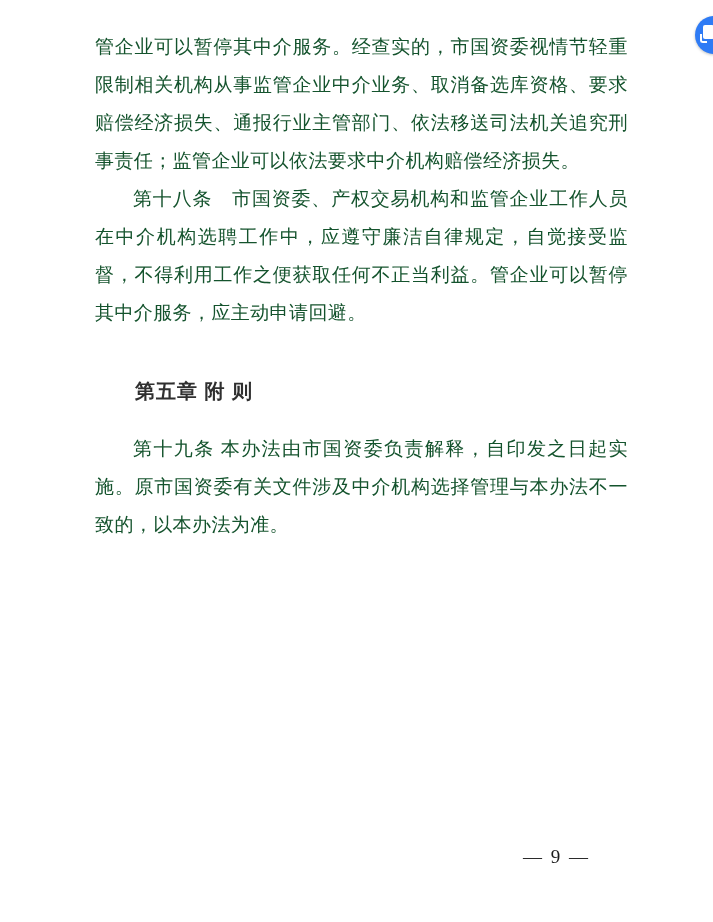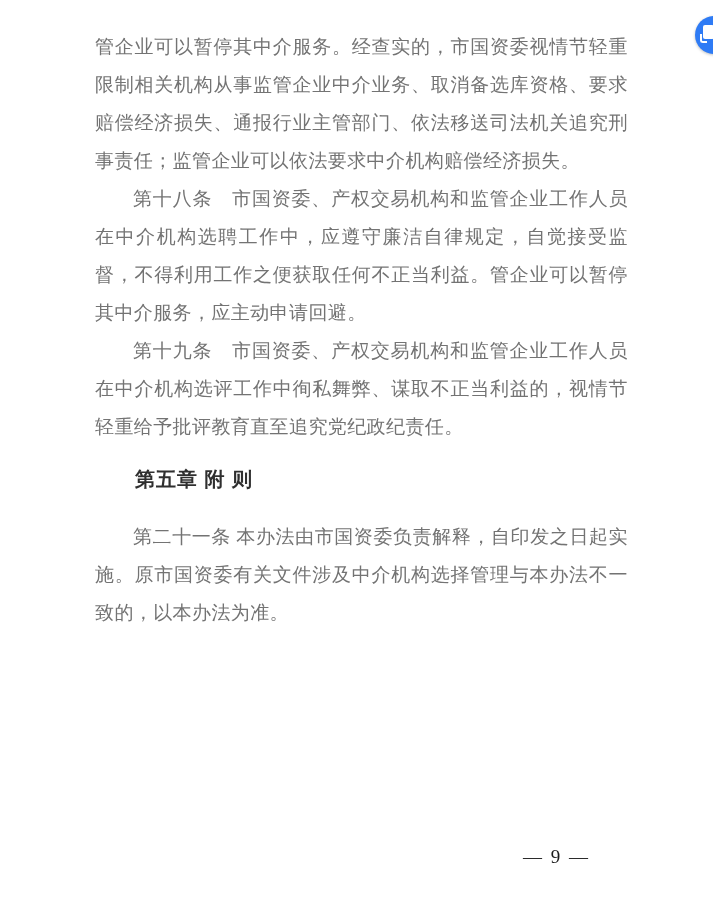--- a/index.html
+++ b/index.html
@@ -18,31 +18,31 @@
   .content {
     position: absolute;
     left: 95px;
     top: 28px;
     width: 533px;
   }
   .body-par {
     margin: 0;
     font-size: 19px;
     line-height: 38px;
-    color: #737373;
+    color: #14532d;
     text-align: justify;
     text-indent: 2em;
     letter-spacing: 0.4px;
     font-family: "Liberation Serif", serif;
   }
   .body-par.no-indent {
     text-indent: 0;
   }
   .chapter-heading {
-    margin: 20px 0 26px 0;
+    margin: 46px 0 26px 0;
     text-indent: 2em;
     font-size: 20px;
     line-height: 26px;
     font-weight: bold;
     color: #2f2f2f;
     letter-spacing: 1px;
     font-family: "Liberation Sans", sans-serif;
   }
   .page-number {
     position: absolute;
@@ -91,23 +91,22 @@
   }
 </style>
 </head>
 <body>
 
 <div class="page">
 
   <div class="content">
     <p class="body-par no-indent">管企业可以暂停其中介服务。经查实的，市国资委视情节轻重限制相关机构从事监管企业中介业务、取消备选库资格、要求赔偿经济损失、通报行业主管部门、依法移送司法机关追究刑事责任；监管企业可以依法要求中介机构赔偿经济损失。</p>
     <p class="body-par">第十八条　市国资委、产权交易机构和监管企业工作人员在中介机构选聘工作中，应遵守廉洁自律规定，自觉接受监督，不得利用工作之便获取任何不正当利益。管企业可以暂停其中介服务，应主动申请回避。</p>
-    <p class="body-par">第十九条　市国资委、产权交易机构和监管企业工作人员在中介机构选评工作中徇私舞弊、谋取不正当利益的，视情节轻重给予批评教育直至追究党纪政纪责任。</p>
     <h2 class="chapter-heading">第五章 附 则</h2>
-    <p class="body-par">第二十一条 本办法由市国资委负责解释，自印发之日起实施。原市国资委有关文件涉及中介机构选择管理与本办法不一致的，以本办法为准。</p>
+    <p class="body-par">第十九条 本办法由市国资委负责解释，自印发之日起实施。原市国资委有关文件涉及中介机构选择管理与本办法不一致的，以本办法为准。</p>
   </div>
 
   <div class="page-number">— 9 —</div>
 
   <div class="floating-button">
     <span class="fb-glyph"></span>
   </div>
 
 </div>
 

